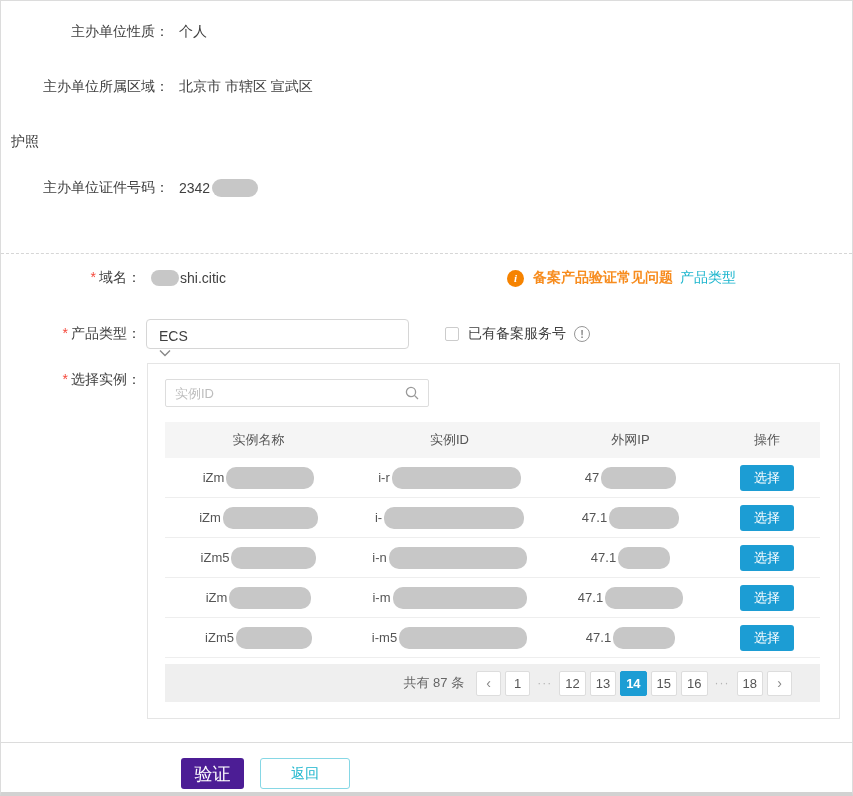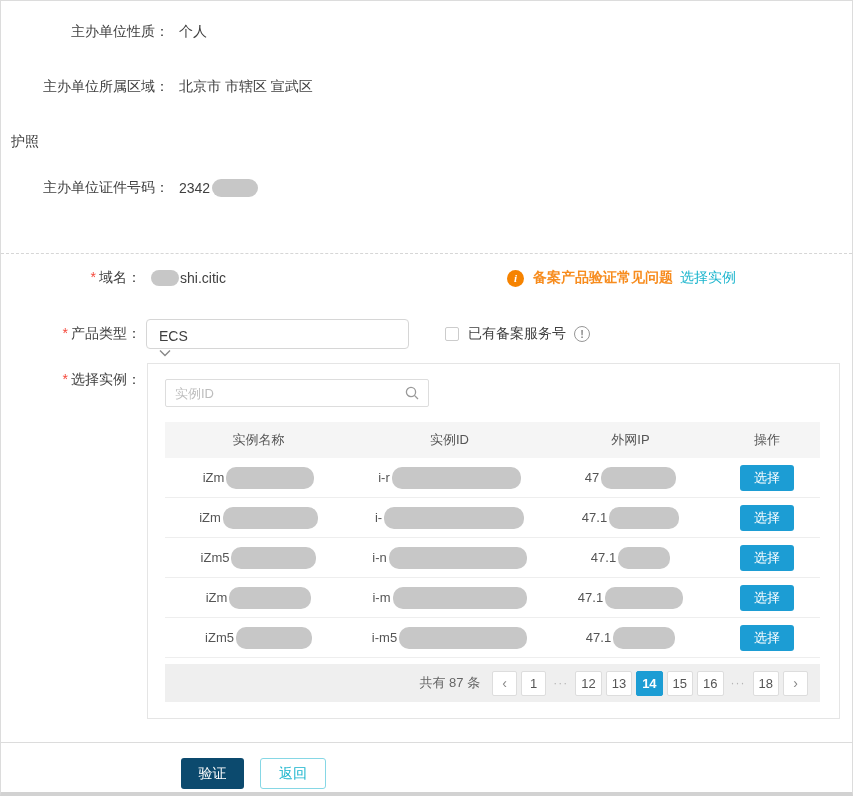--- a/index.html
+++ b/index.html
@@ -81,43 +81,43 @@
   .cell .redact { height: 22px; border-radius: 10px; margin-left: 2px; }
   .btn-select {
     background: #1c9dd4; color: #fff; border: none; border-radius: 3px;
     font-size: 13px; padding: 4px 14px; cursor: pointer;
     font-family: "Liberation Sans", "DejaVu Sans", sans-serif;
   }
 
   .pager-bar {
     position: absolute; left: 17px; top: 300px; width: 655px; height: 38px;
     background: #efefef; display: flex; align-items: center; justify-content: flex-end;
-    padding-right: 12px;
+    padding-right: 28px;
   }
   .pg-total { color: #666; font-size: 13px; margin-right: 12px; }
   .pager { display: flex; align-items: center; gap: 4px; }
   .pg-box {
     min-width: 25px; height: 25px; line-height: 23px; padding: 0 5px;
     background: #fff; border: 1px solid #ddd; border-radius: 2px;
     text-align: center; font-size: 13px; color: #555; cursor: pointer;
   }
   .pg-arrow { color: #888; font-size: 14px; }
   .pg-box.active { background: #1c9dd4; border-color: #1c9dd4; color: #fff; font-weight: bold; cursor: default; }
   .pg-dots { color: #b5b5b5; font-size: 12px; margin: 0 3px; letter-spacing: 1px; }
 
   
   .footer-divider { position: absolute; left: 0; right: 0; top: 741px; border-top: 1px solid #dcdcdc; }
   .btn-verify {
     position: absolute; left: 180px; top: 757px; width: 63px; height: 31px;
-    background: #0c4a6e; color: #fff; border: none; border-radius: 3px;
-    font-size: 14px; cursor: pointer;
+    background: #4c1d95; color: #fff; border: none; border-radius: 3px;
+    font-size: 18px; cursor: pointer;
     font-family: "Liberation Sans", "DejaVu Sans", sans-serif;
   }
   .btn-back {
-    position: absolute; left: 259px; top: 757px; width: 66px; height: 31px;
+    position: absolute; left: 259px; top: 757px; width: 90px; height: 31px;
     background: #fff; color: #1ab5cd; border: 1px solid #86d7e5; border-radius: 3px;
     font-size: 14px; cursor: pointer;
     font-family: "Liberation Sans", "DejaVu Sans", sans-serif;
   }
 </style>
 </head>
 <body>
 
 <div class="page">
 
@@ -143,21 +143,21 @@
   <div class="domain-row">
     <span class="form-label"><span class="req-star">*</span><span>域名：</span></span>
     <span class="domain-value">
       <span class="redact"></span>
       <span>shi.citic</span>
     </span>
   </div>
   <div class="notice-row">
     <span class="info-icon">i</span>
     <span class="notice-text">备案产品验证常见问题</span>
-    <a class="notice-link">选择实例</a>
+    <a class="notice-link">产品类型</a>
   </div>
 
   <div class="product-row" style="width:853px">
     <span class="form-label"><span class="req-star">*</span><span>产品类型：</span></span>
     <div class="select-box">
       <span>ECS</span>
       <span>
         <svg width="12" height="8" viewBox="0 0 12 8">
             <path d="M1 1.5 L6 6.5 L11 1.5" fill="none" stroke="#888" stroke-width="1.4"></path>
           </svg>

